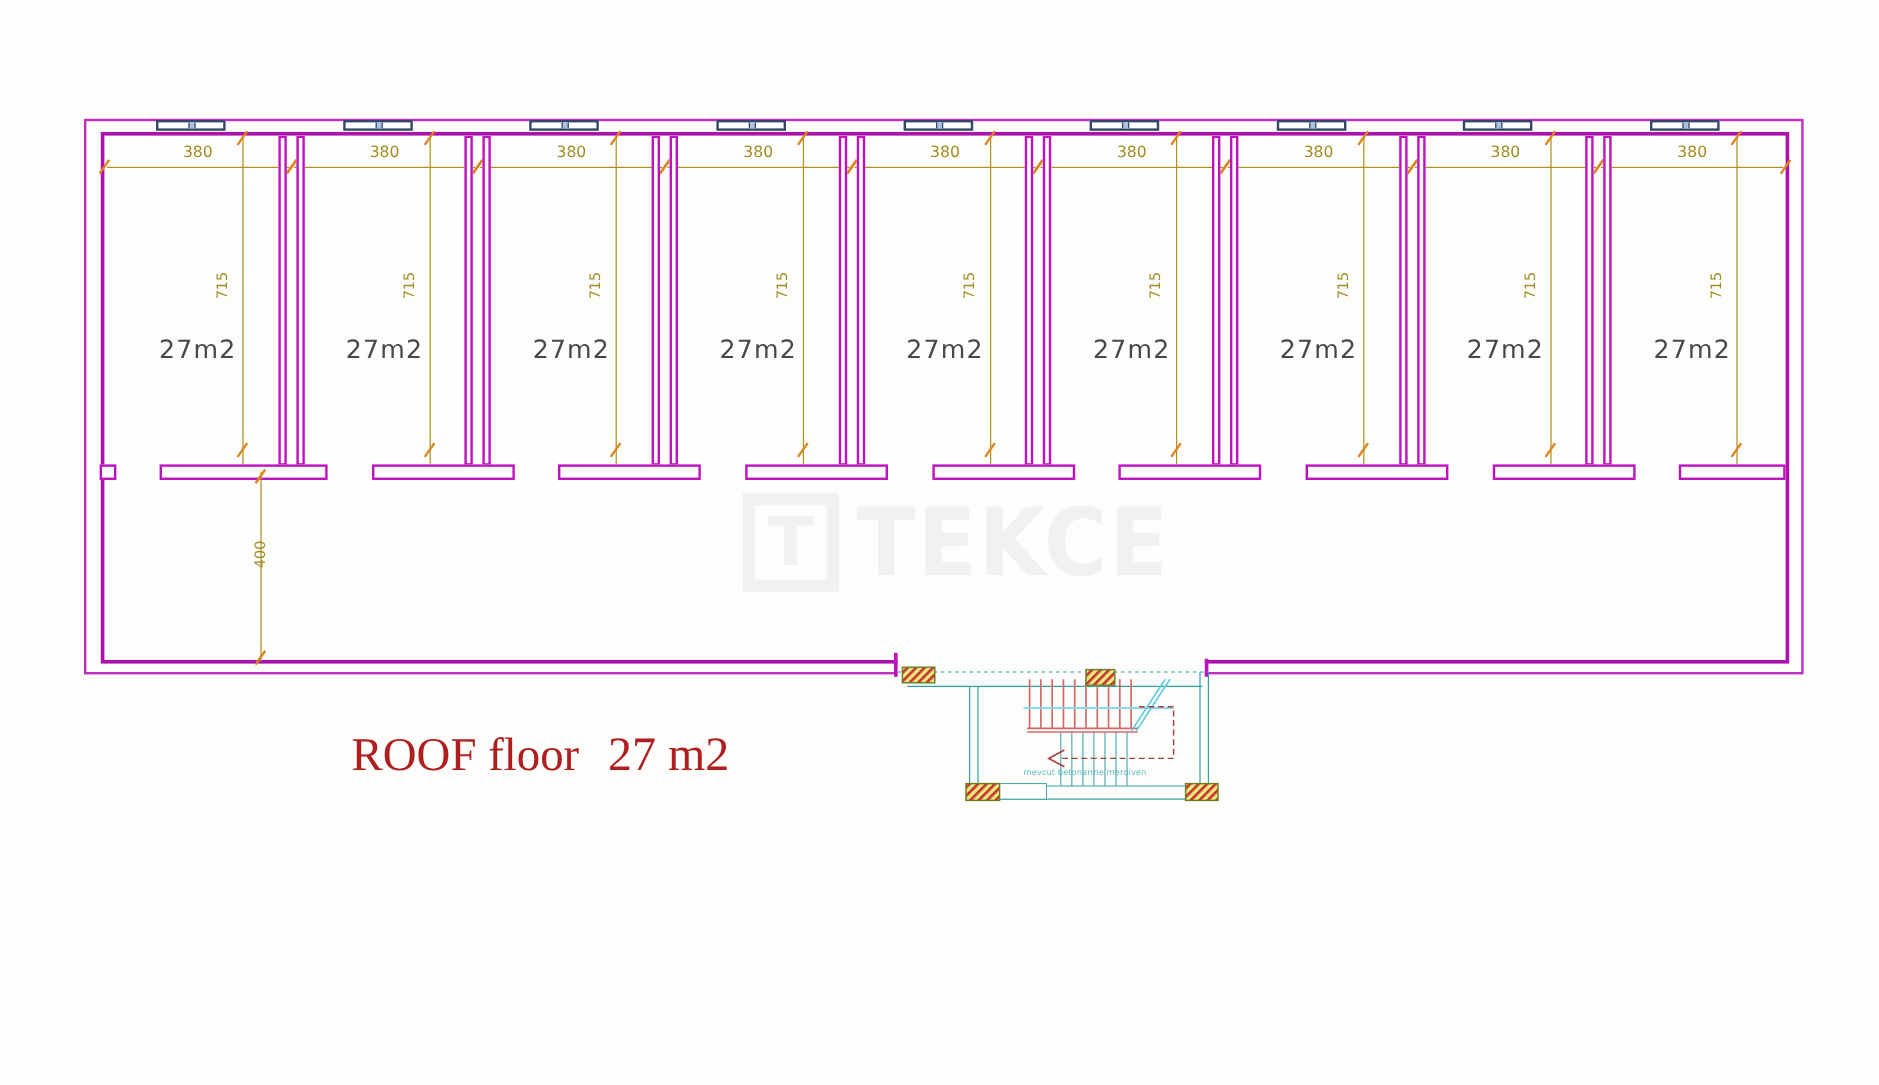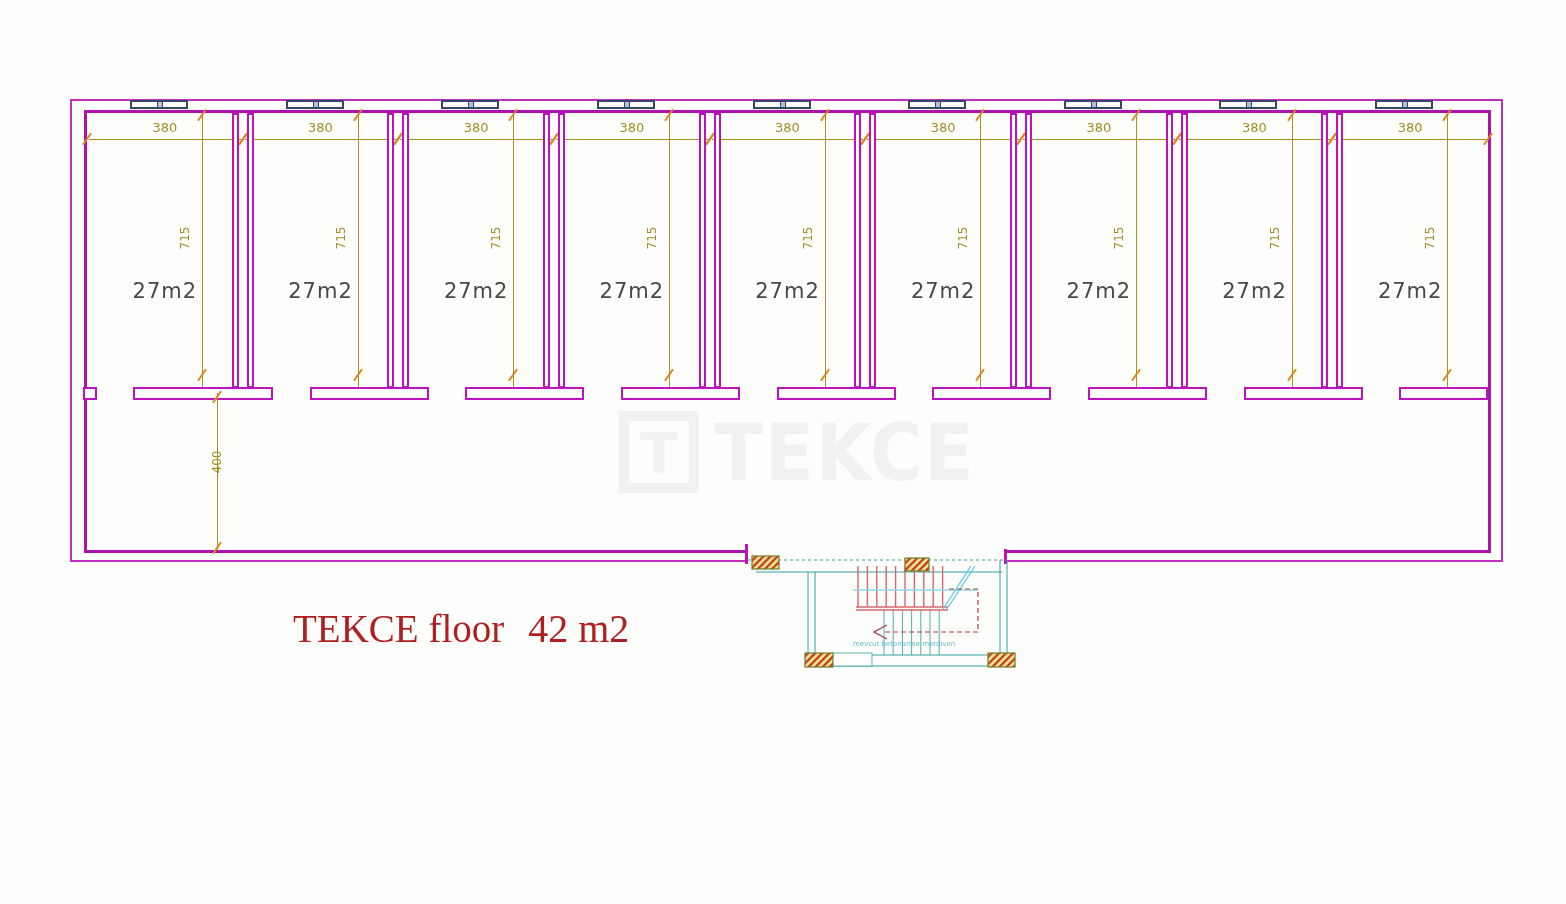--- a/index.html
+++ b/index.html
@@ -259,17 +259,17 @@
 
     <rect x="7" y="11" width="27" height="13" fill="url(#hatch)" stroke="#6E7C25" stroke-width="1.2"></rect>
     <rect x="160" y="13" width="24" height="13" fill="url(#hatch)" stroke="#6E7C25" stroke-width="1.2"></rect>
     <rect x="60" y="108" width="28" height="14" fill="url(#hatch)" stroke="#6E7C25" stroke-width="1.2"></rect>
     <rect x="243" y="108" width="27" height="14" fill="url(#hatch)" stroke="#6E7C25" stroke-width="1.2"></rect>
 
     <text x="108" y="101" font-size="7" fill="#52B8B8" opacity="0.9">mevcut betonarme merdiven</text>
   </svg>
 
   <div class="abs title-row" style="left:293px;top:605px;z-index:3;">
-    <span class="title-main">TEKCE floor</span>
-    <span class="title-area">42 m2</span>
+    <span class="title-main">ROOF floor</span>
+    <span class="title-area">27 m2</span>
   </div>
 
 </div>
 
 </body></html>

